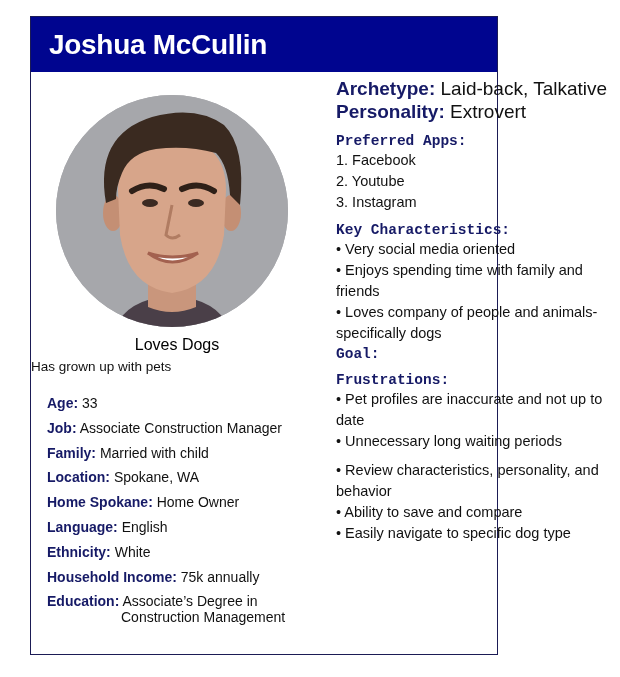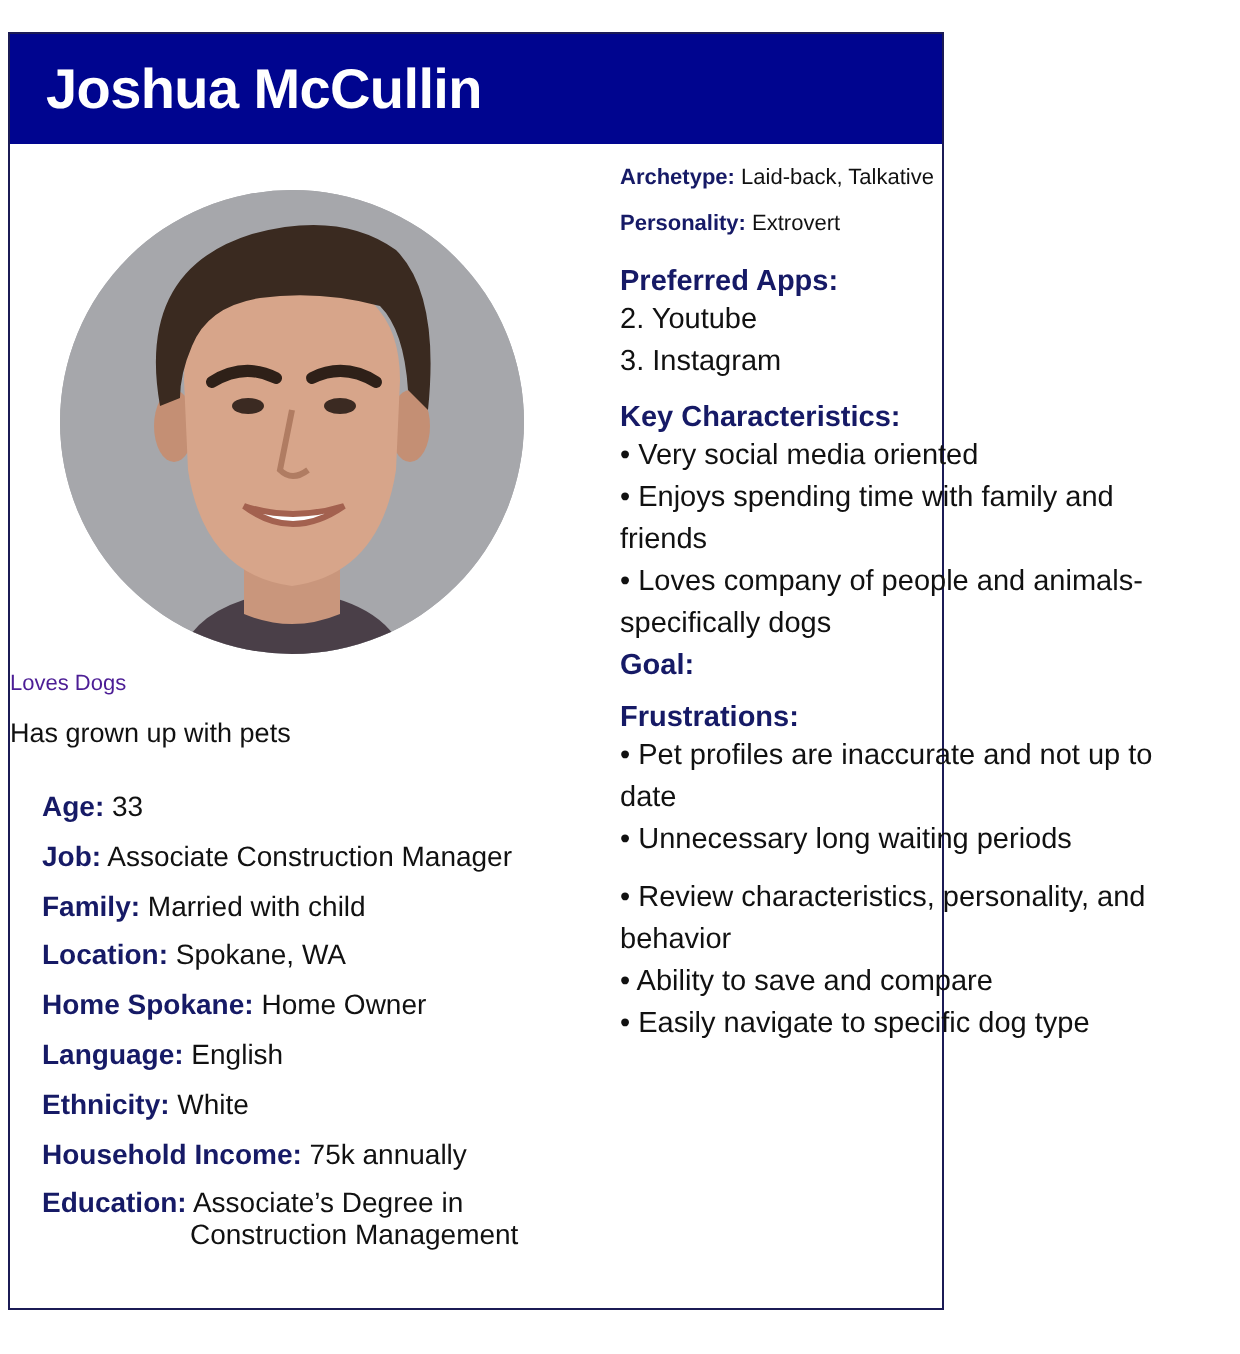--- a/index.html
+++ b/index.html
@@ -1,36 +1,36 @@
 <!DOCTYPE html>
 <html><head>
 <meta charset="utf-8">
 <style>
   html, body { margin:0; padding:0; background:#ffffff; }
   body { width:620px; height:677px; position:relative; overflow:hidden;
          font-family:"Liberation Sans", sans-serif; color:#111; }
-  .card { position:absolute; left:4px; top:16px; width:468px; height:639px;
+  .card { position:absolute; left:30px; top:16px; width:468px; height:639px;
           border:1.5px solid #1b1b55; box-sizing:border-box; background:#fff; }
   .header { position:absolute; left:0; top:0; width:100%; height:55px; background:#00058f;
             display:flex; align-items:center; }
   .title { color:#fff; font-size:28px; font-weight:bold; margin-left:18px; width:236px;
            letter-spacing:-0.3px; white-space:nowrap; }
   .summary { color:#fff; font-size:10.5px; line-height:12.5px; margin-left:18px; width:318px; }
   .left { position:absolute; left:0; top:55px; width:292px; }
   .photo { position:absolute; left:25px; top:23px; width:232px; height:232px; border-radius:50%;
            background:#a6a7ab; overflow:hidden; }
-  .caption1 { position:absolute; top:264px; width:100%; font-size:11px; color:#4c1d95; }
+  .caption1 { position:absolute; top:264px; width:100%; text-align:center; font-size:16px; color:#000000; }
   .caption2 { position:absolute; top:287px; width:100%; font-size:13.5px; color:#111; }
   .facts { position:absolute; left:16px; top:323px; width:280px; }
   .fact { font-size:14px; line-height:16px; margin-bottom:8.8px; white-space:nowrap; }
   .lbl { color:#161a66; font-weight:bold; }
   .edu-cont { padding-left:74px; display:block; }
   .right { position:absolute; left:305px; top:63px; width:280px; }
-  .row { font-size:11px; line-height:18px; margin-bottom:5px; }
-  .sec-h { color:#161a66; font-weight:bold; font-size:14.5px; line-height:18px; }
+  .row { font-size:19px; line-height:18px; margin-bottom:5px; }
+  .sec-h { color:#161a66; font-weight:bold; font-size:14.5px; line-height:18px;font-family:Liberation Mono, monospace; }
   .item { font-size:14.5px; line-height:21px; }
   .bullet { font-size:14.5px; line-height:21px; }
   .gap { height:9px; }
 </style>
 </head>
 <body>
 
 <div class="card">
   <div class="header">
     <div class="title">Joshua McCullin</div>
@@ -78,20 +78,21 @@
       <div class="fact"><span class="lbl">Education:</span><span> Associate’s Degree in</span><span class="edu-cont">Construction Management</span></div>
     </div>
   </div>
 
   <div class="right">
     <div class="row"><span class="lbl">Archetype:</span><span> Laid-back, Talkative</span></div>
     <div class="row"><span class="lbl">Personality:</span><span> Extrovert</span></div>
     <div class="gap" style="height:6px"></div>
 
     <div class="sec-h">Preferred Apps:</div>
+    <div class="item">1. Facebook</div>
     <div class="item">2. Youtube</div>
     <div class="item">3. Instagram</div>
     <div class="gap" style="height:8px"></div>
 
     <div class="sec-h">Key Characteristics:</div>
     <div class="bullet">• Very social media oriented</div>
     <div class="bullet">• Enjoys spending time with family and friends</div>
     <div class="bullet">• Loves company of people and animals-specifically dogs</div>
 
     <div class="sec-h" style="margin-top:1px">Goal:</div>

